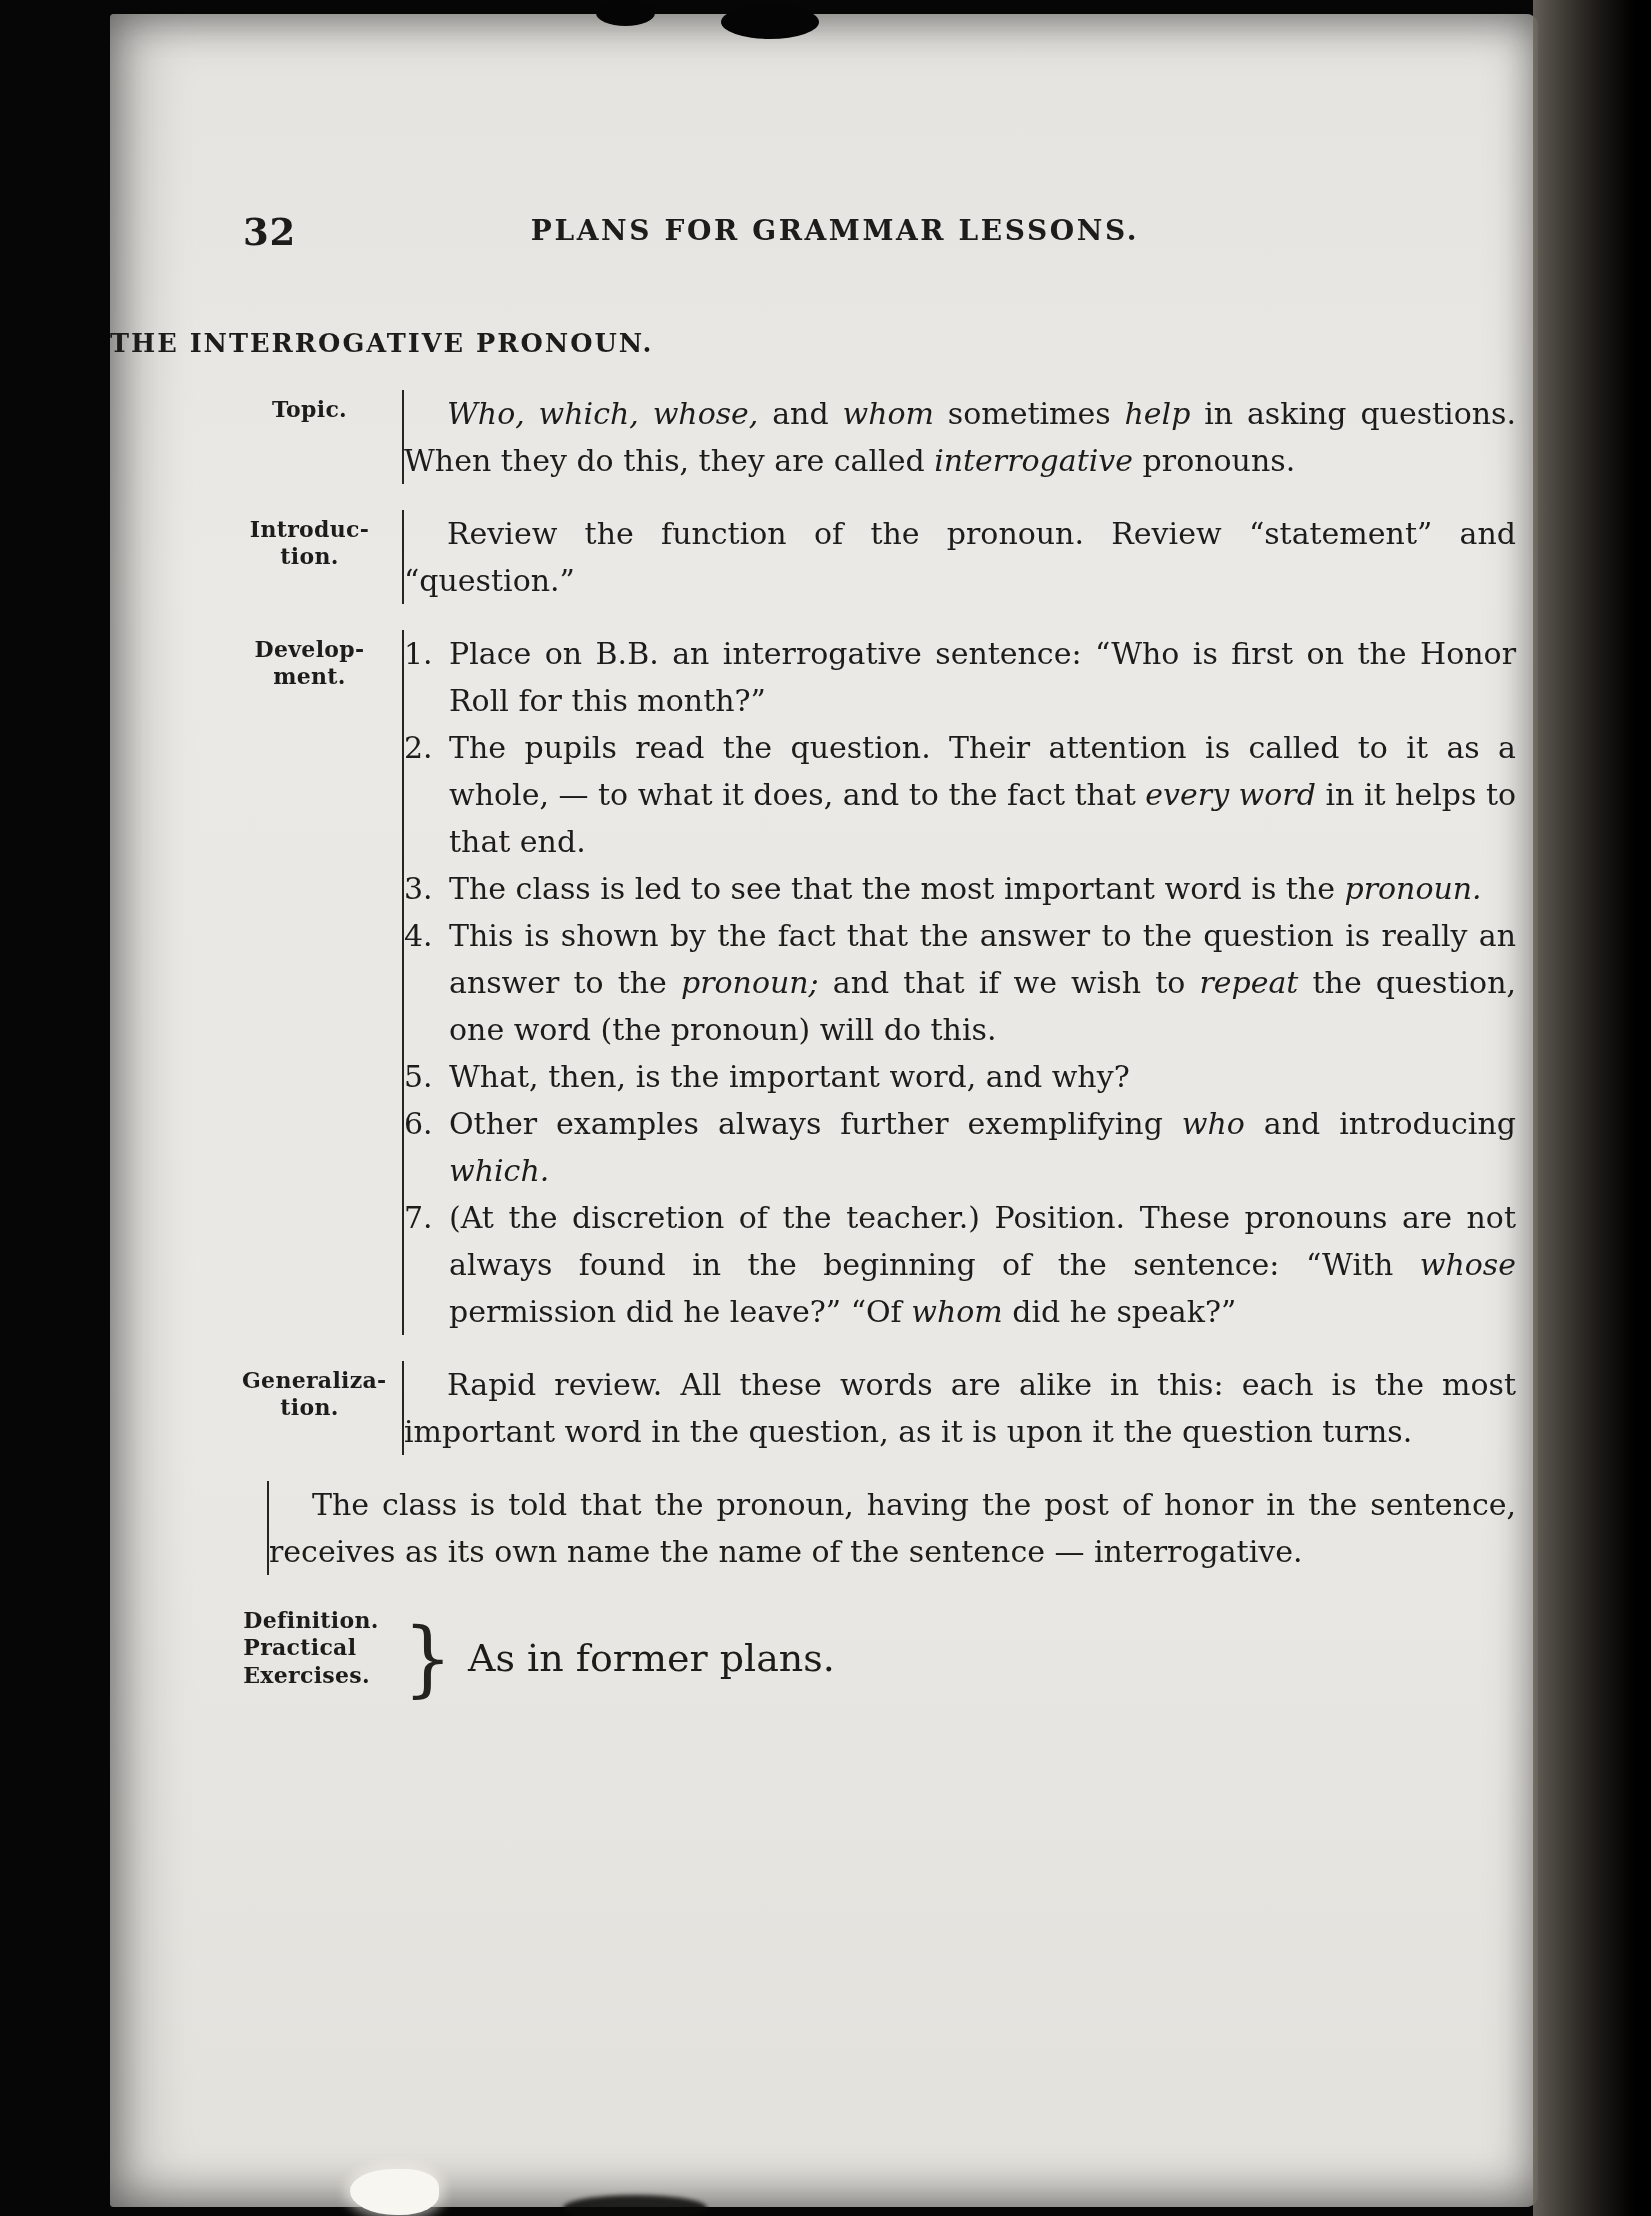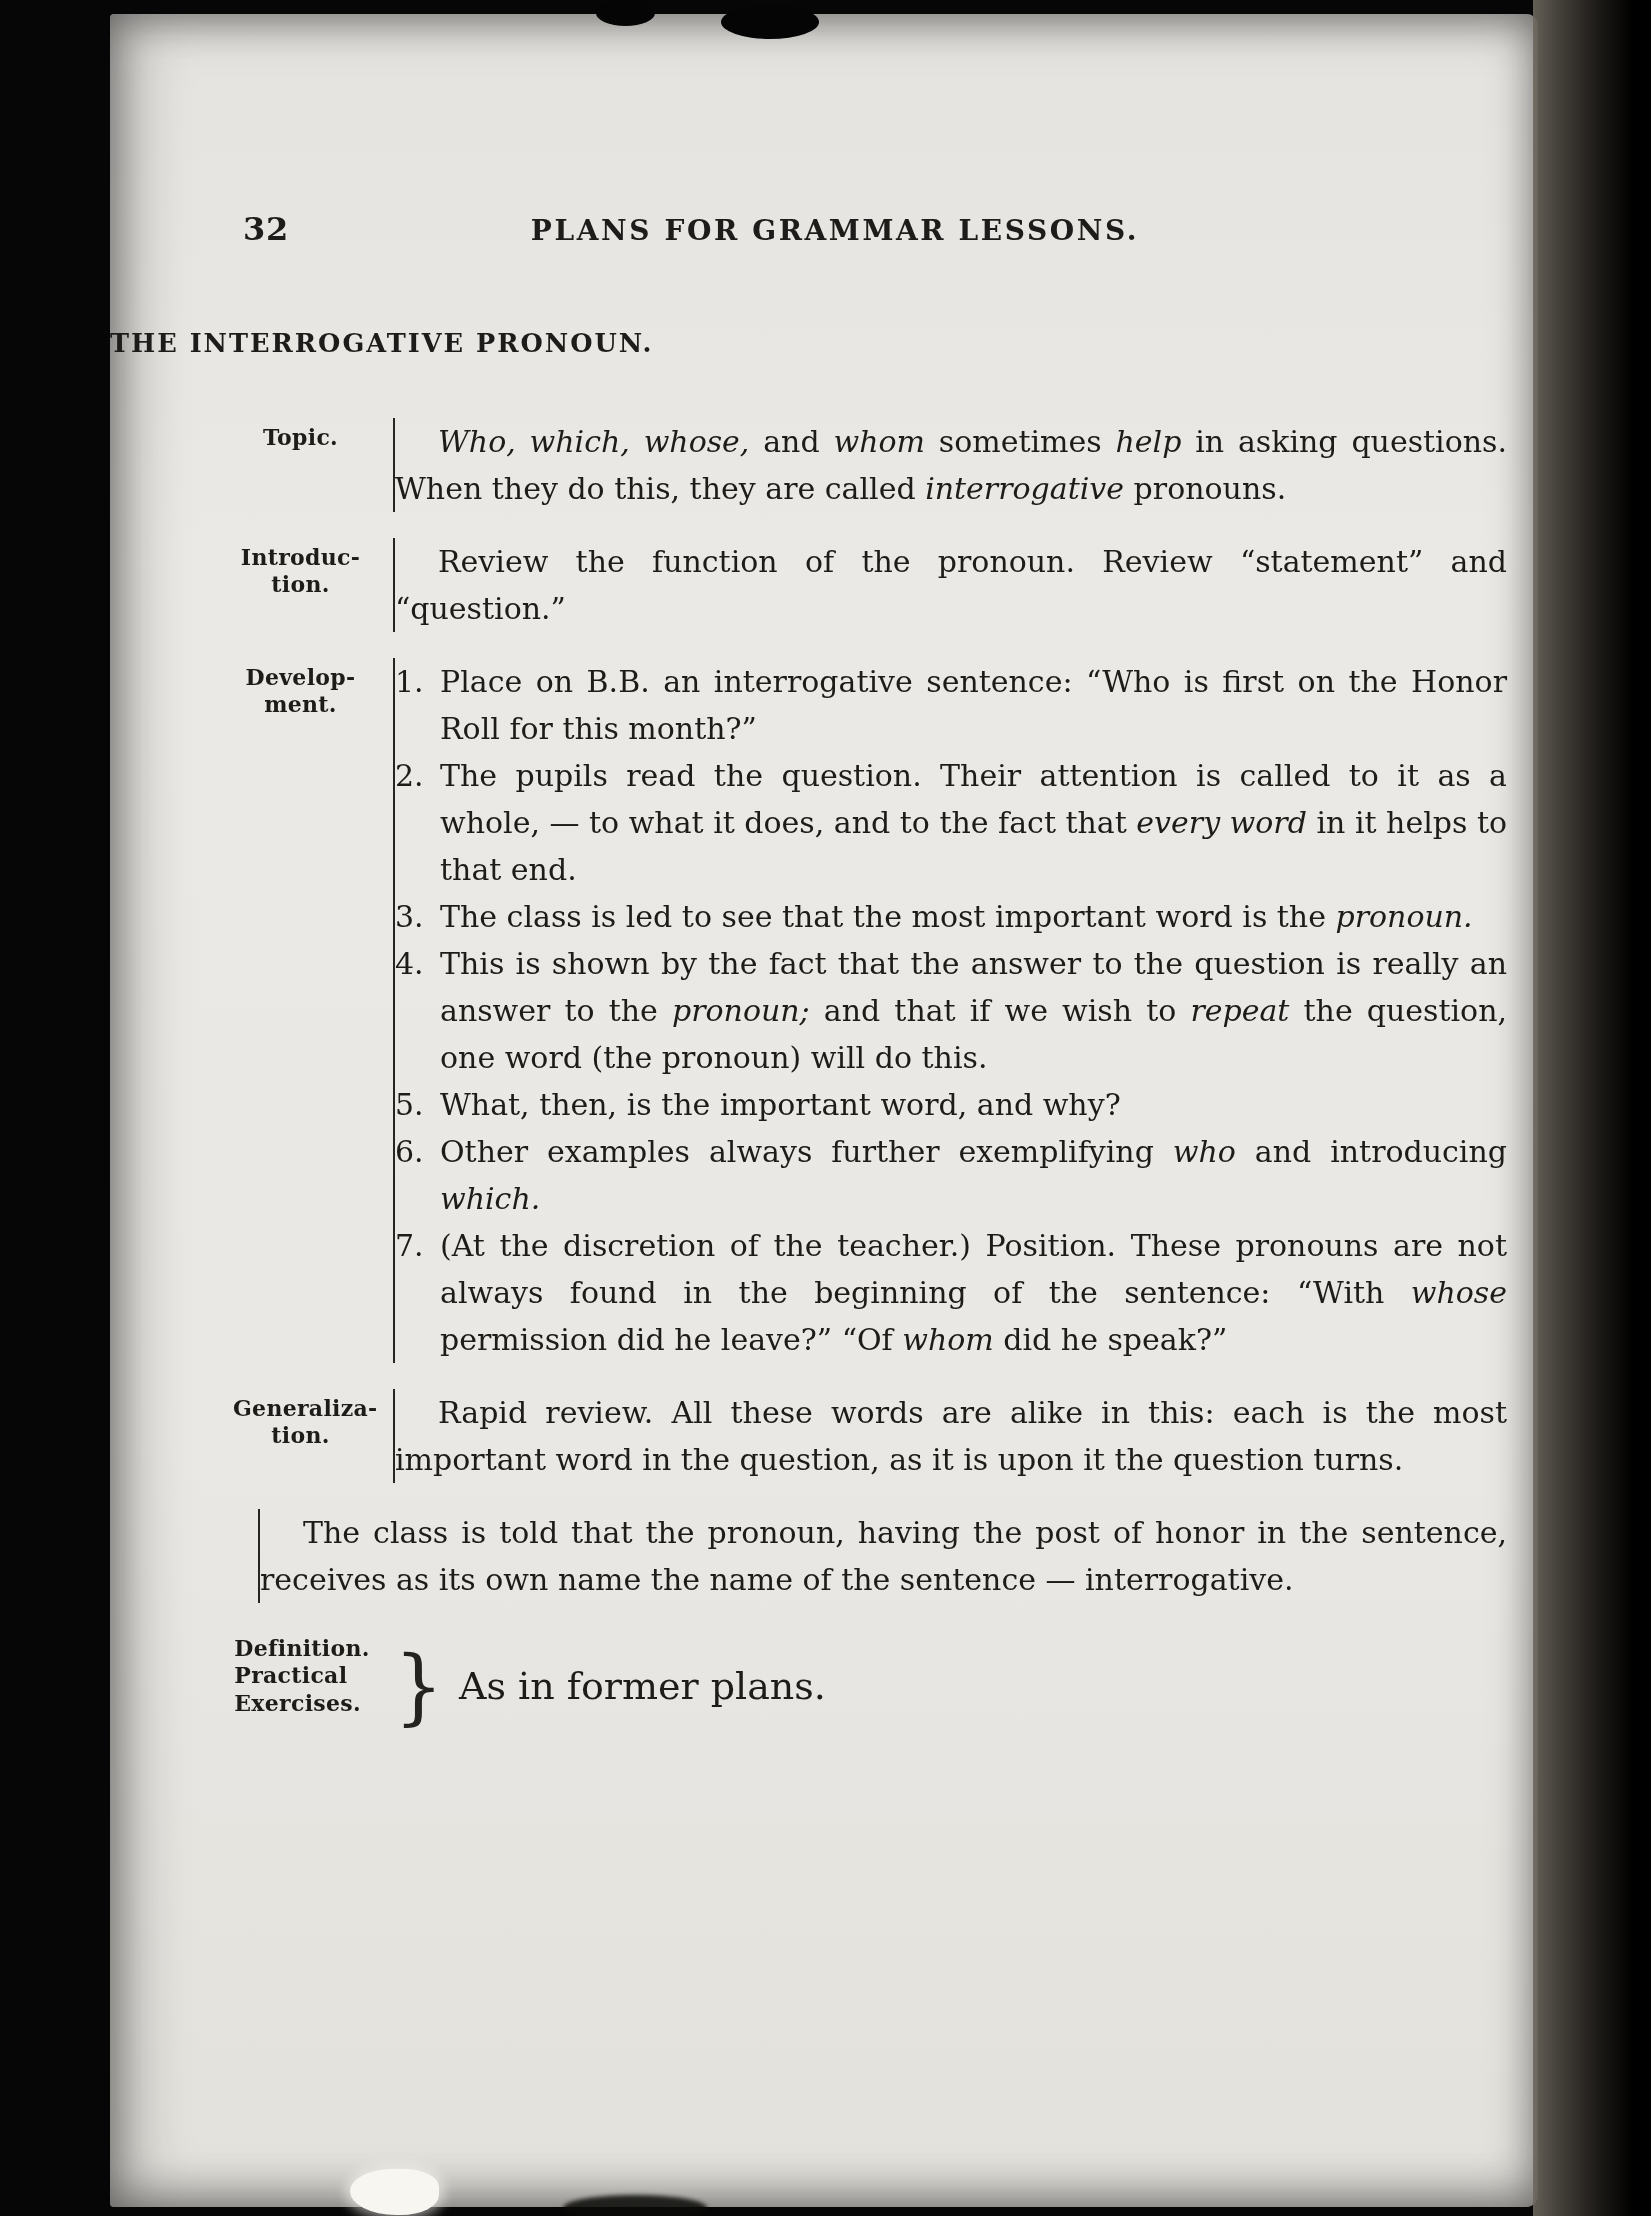--- a/index.html
+++ b/index.html
@@ -36,21 +36,21 @@
     left: 1533px;
     top: 0;
     width: 119px;
     height: 2216px;
     background: linear-gradient(90deg, rgba(110,104,94,0.9) 0%, #44403a 22%, #1c1a17 55%, #000 85%);
   }
   .pageno {
     position: absolute;
     left: 133px;
     top: 196px;
-    font-size: 32px;
+    font-size: 37px;
     font-weight: bold;
     letter-spacing: 0.7px;
   }
   .running-header {
     position: absolute;
     left: 11px;
     top: 200px;
     width: 1428px;
     text-align: center;
     font-size: 28px;
@@ -62,24 +62,23 @@
     left: 0;
     top: 314px;
     width: 1428px;
     text-align: left;
     font-size: 25.6px;
     font-weight: bold;
     letter-spacing: 2px;
   }
   .content {
     position: absolute;
-    left: 123px;
+    left: 132px;
     top: 376px;
     width: 1274px;
-    margin-top: 28px;
   }
   .row { display: flex; align-items: stretch; margin-bottom: 26px; }
   .row-label {
     width: 135px;
     flex: none;
     text-align: center;
     font-weight: bold;
     font-size: 22px;
     line-height: 27.6px;
     padding-top: 5.3px;

